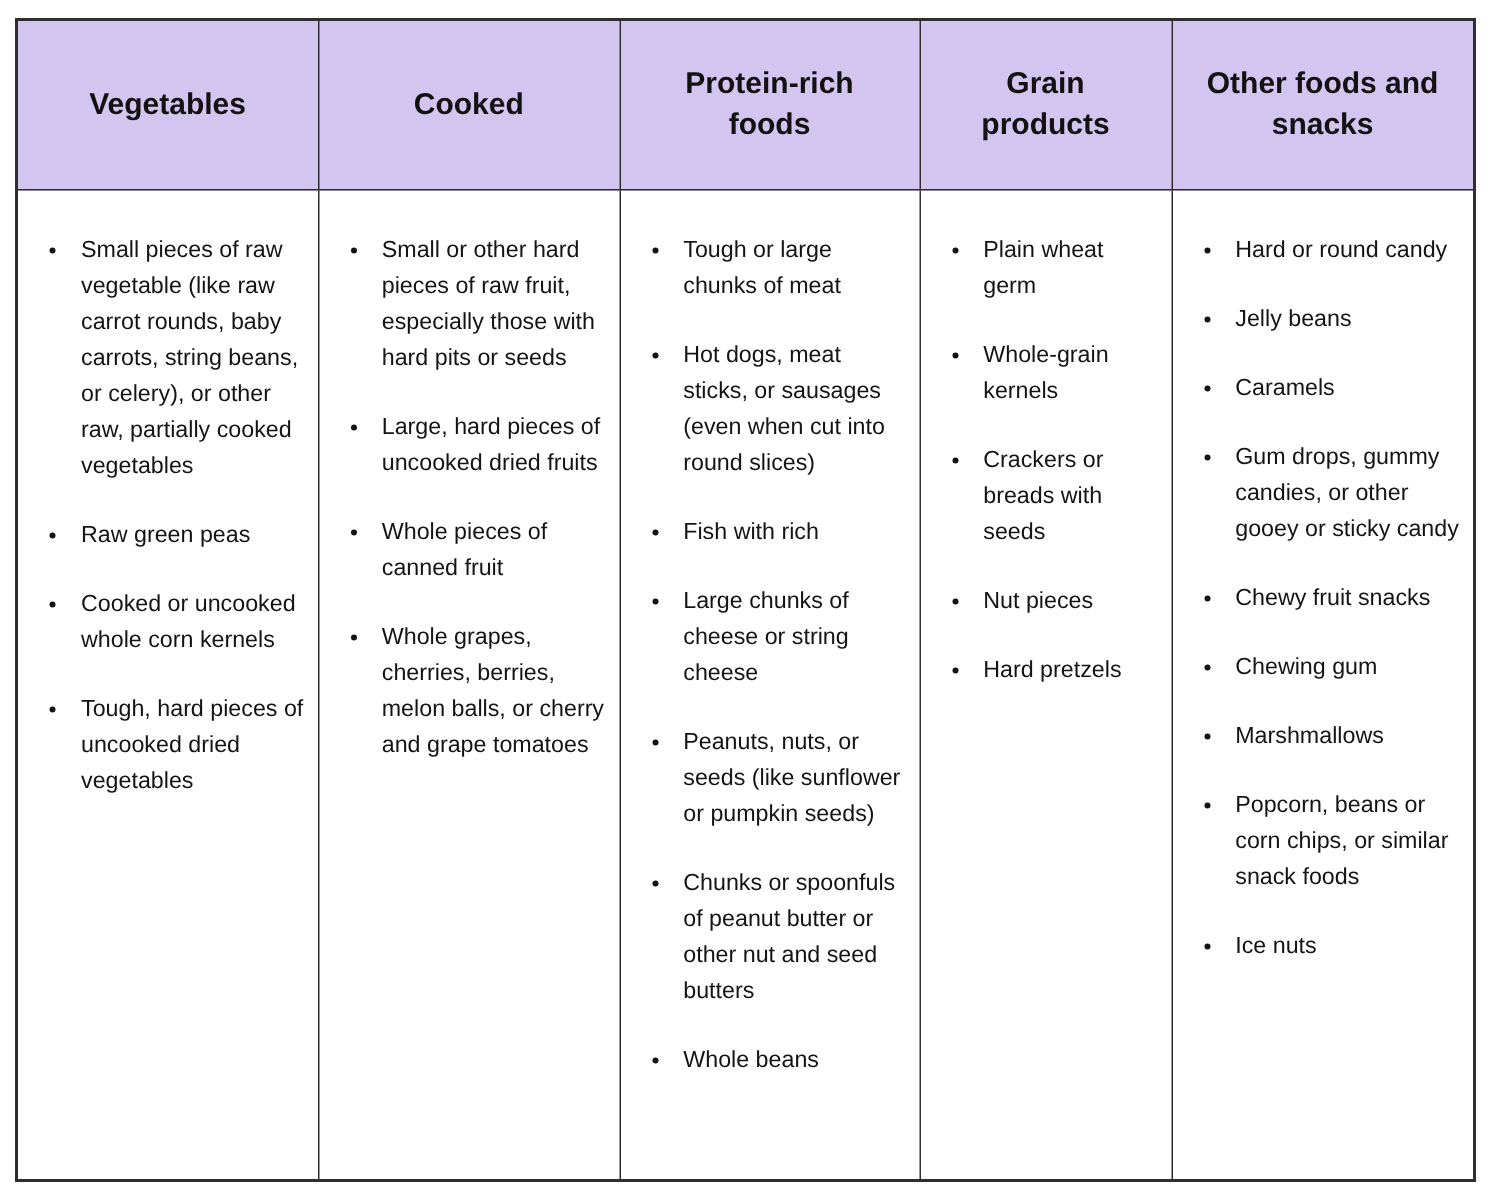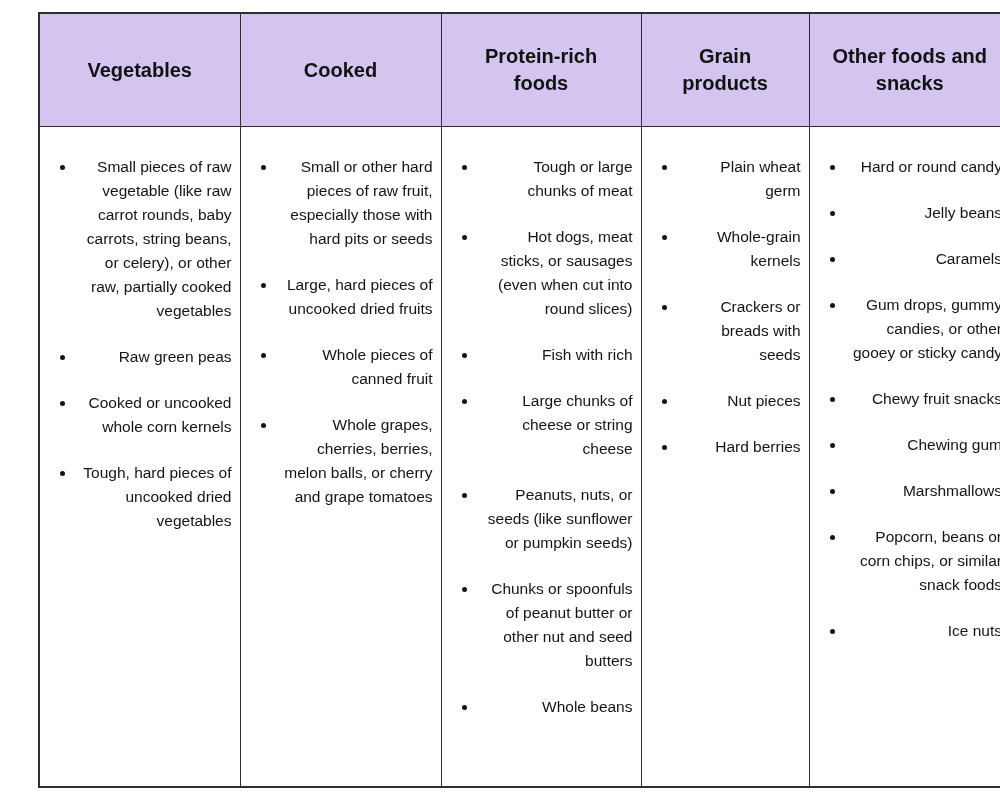--- a/index.html
+++ b/index.html
@@ -7,21 +7,20 @@
     padding: 0;
     background: #ffffff;
     font-family: "Liberation Sans", "DejaVu Sans", sans-serif;
   }
   .page {
     width: 848px;
     height: 800px;
     box-sizing: border-box;
     padding: 12px 10px;
     background: #ffffff;
-    margin-left: 28px;
   }
   table.food-table {
     border-collapse: collapse;
     table-layout: fixed;
     width: 972px;
     height: 776px;
     background: #ffffff;
   }
   table.food-table th,
   table.food-table td {
@@ -44,21 +43,20 @@
   }
   td.col-cell {
     vertical-align: top;
     padding: 6px 8px 0 8px;
     color: #141414;
   }
   ul.bullet-list {
     margin: 0;
     padding: 0 0 0 28px;
     list-style: disc outside;
-    text-align: right;
   }
   ul.bullet-list li {
     font-size: 15.5px;
     line-height: 24px;
     margin: 22px 0 0 0;
     padding-left: 6px;
     color: #141414;
   }
 </style>
 </head>
@@ -110,21 +108,21 @@
               <li>Chunks or spoonfuls of peanut butter or other nut and seed butters</li>
               <li>Whole beans</li>
             </ul>
           </td>
           <td class="col-cell">
             <ul class="bullet-list">
               <li>Plain wheat germ</li>
               <li>Whole-grain kernels</li>
               <li>Crackers or breads with seeds</li>
               <li>Nut pieces</li>
-              <li>Hard berries</li>
+              <li>Hard pretzels</li>
             </ul>
           </td>
           <td class="col-cell">
             <ul class="bullet-list">
               <li>Hard or round candy</li>
               <li>Jelly beans</li>
               <li>Caramels</li>
               <li>Gum drops, gummy candies, or other gooey or sticky candy</li>
               <li>Chewy fruit snacks</li>
               <li>Chewing gum</li>

